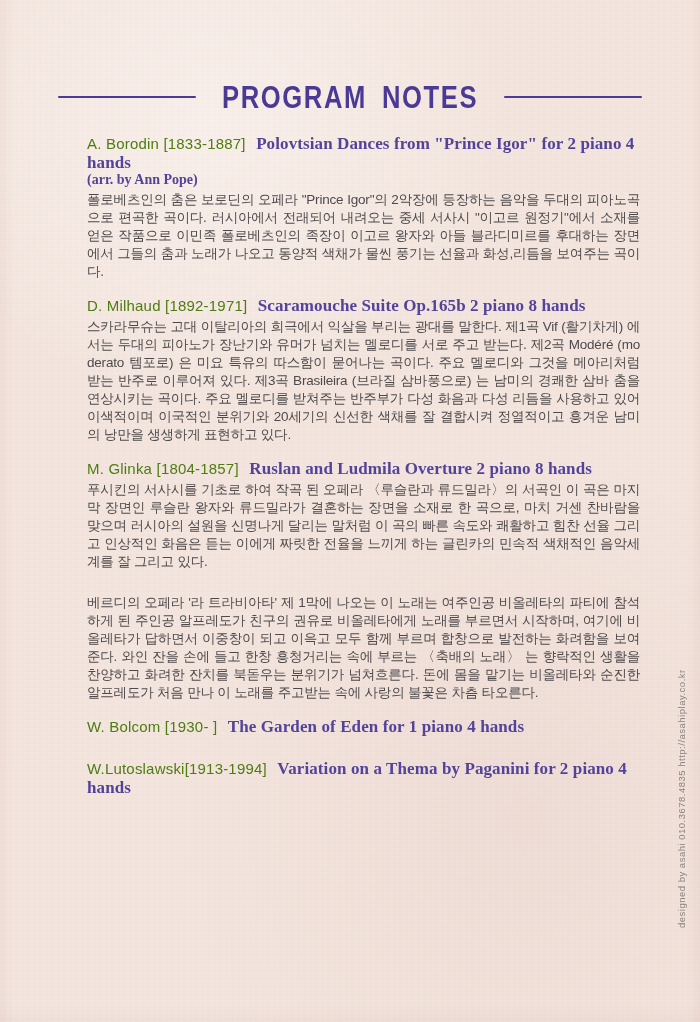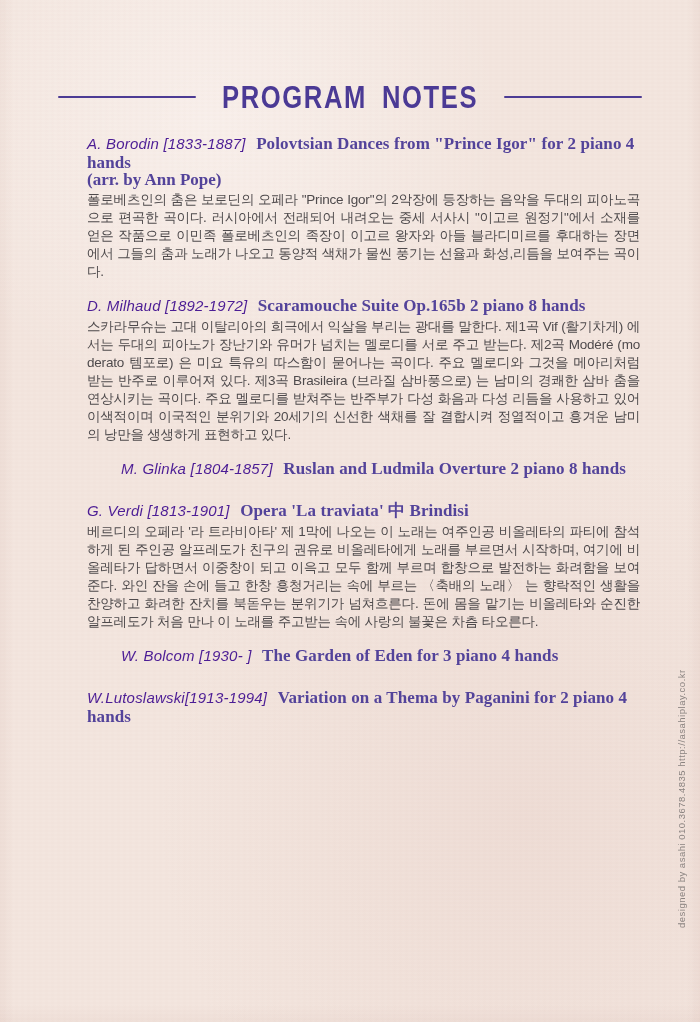--- a/index.html
+++ b/index.html
@@ -34,33 +34,33 @@
   h1.page-title{
     margin:0 -22px;font-size:32px;font-weight:bold;color:#4b3a95;
     letter-spacing:2px;word-spacing:8px;line-height:30px;
     display:inline-block;transform:scaleX(.80);transform-origin:center;
     white-space:nowrap;
   }
 
   
   .sections{position:absolute;left:87px;top:134px;width:553px;}
   .section{margin-bottom:15px;}
-  .section.gap-lg{margin-bottom:23px;margin-left:34px;}
+  .section.gap-lg{margin-bottom:23px;}
   .sec-head{line-height:19px;}
   .composer{
-    color:#4c1d95;font-size:15px;letter-spacing:.2px;font-style:italic;
+    color:#4d7c0f;font-size:15px;letter-spacing:.2px;
   }
   .piece-title{
     font-family:"Liberation Serif","DejaVu Serif",serif;
     color:#53439a;font-size:17px;font-weight:bold;margin-left:6px;
     letter-spacing:.1px;
   }
   .piece-subtitle{
     font-family:"Liberation Serif","DejaVu Serif",serif;
-    color:#53439a;font-size:17px;font-weight:bold;line-height:16px;
+    color:#53439a;font-size:14px;font-weight:bold;line-height:16px;
   }
   .sec-body{
     margin-top:3px;
     color:#4e4a4c;font-size:13.5px;line-height:18px;
     text-align:justify;letter-spacing:-0.2px;word-break:break-all;
   }
 
   
   .side-credit{
     position:absolute;left:676px;top:928px;width:250px;
@@ -87,48 +87,45 @@
     <div class="sec-head">
       <span class="composer">A. Borodin [1833-1887]</span>
       <span class="piece-title">Polovtsian Dances from "Prince Igor" for 2 piano 4 hands</span>
     </div>
     <div class="piece-subtitle">(arr. by Ann Pope)</div>
     <div class="sec-body">폴로베츠인의 춤은 보로딘의 오페라 "Prince Igor"의 2악장에 등장하는 음악을 두대의 피아노곡으로 편곡한 곡이다. 러시아에서 전래되어 내려오는 중세 서사시 "이고르 원정기"에서 소재를 얻은 작품으로 이민족 폴로베츠인의 족장이 이고르 왕자와 아들 블라디미르를 후대하는 장면에서 그들의 춤과 노래가 나오고 동양적 색채가 물씬 풍기는 선율과 화성,리듬을 보여주는 곡이다.</div>
   </div>
 
   <div class="section">
     <div class="sec-head">
-      <span class="composer">D. Milhaud [1892-1972]</span>
+      <span class="composer">D. Milhaud [1892-1971]</span>
       <span class="piece-title">Scaramouche Suite Op.165b 2 piano 8 hands</span>
     </div>
     <div class="sec-body">스카라무슈는 고대 이탈리아의 희극에서 익살을 부리는 광대를 말한다. 제1곡 Vif (활기차게) 에서는 두대의 피아노가 장난기와 유머가 넘치는 멜로디를 서로 주고 받는다. 제2곡 Modéré (moderato 템포로) 은 미요 특유의 따스함이 묻어나는 곡이다. 주요 멜로디와 그것을 메아리처럼 받는 반주로 이루어져 있다. 제3곡 Brasileira (브라질 삼바풍으로) 는 남미의 경쾌한 삼바 춤을 연상시키는 곡이다. 주요 멜로디를 받쳐주는 반주부가 다성 화음과 다성 리듬을 사용하고 있어 이색적이며 이국적인 분위기와 20세기의 신선한 색채를 잘 결합시켜 정열적이고 흥겨운 남미의 낭만을 생생하게 표현하고 있다.</div>
   </div>
 
   <div class="section gap-lg">
     <div class="sec-head">
       <span class="composer">M. Glinka [1804-1857]</span>
       <span class="piece-title">Ruslan and Ludmila Overture 2 piano 8 hands</span>
     </div>
+    <div class="sec-body">푸시킨의 서사시를 기초로 하여 작곡 된 오페라 〈루슬란과 류드밀라〉의 서곡인 이 곡은 마지막 장면인 루슬란 왕자와 류드밀라가 결혼하는 장면을 소재로 한 곡으로, 마치 거센 찬바람을 맞으며 러시아의 설원을 신명나게 달리는 말처럼 이 곡의 빠른 속도와 쾌활하고 힘찬 선율 그리고 인상적인 화음은 듣는 이에게 짜릿한 전율을 느끼게 하는 글린카의 민속적 색채적인 음악세계를 잘 그리고 있다.</div>
   </div>
 
   <div class="section">
   </div>
 
   <div class="section">
-    <div class="sec-head">
-      <span class="composer">G. Verdi [1813-1901]</span>
-      <span class="piece-title">Opera 'La traviata'  中  Brindisi</span>
-    </div>
     <div class="sec-body">베르디의 오페라 '라 트라비아타'  제 1막에 나오는 이 노래는 여주인공 비올레타의 파티에 참석하게 된 주인공 알프레도가 친구의 권유로 비올레타에게 노래를 부르면서 시작하며, 여기에 비올레타가 답하면서 이중창이 되고 이윽고 모두 함께 부르며 합창으로 발전하는 화려함을 보여준다. 와인 잔을 손에 들고 한창 흥청거리는 속에 부르는 〈축배의 노래〉 는 향락적인 생활을 찬양하고 화려한 잔치를 북돋우는 분위기가 넘쳐흐른다. 돈에 몸을 맡기는 비올레타와 순진한 알프레도가 처음 만나 이 노래를 주고받는 속에 사랑의 불꽃은 차츰 타오른다.</div>
   </div>
 
   <div class="section gap-lg">
     <div class="sec-head">
       <span class="composer">W. Bolcom [1930- ]</span>
-      <span class="piece-title">The Garden of Eden for 3 piano 4 hands</span>
+      <span class="piece-title">The Garden of Eden for 1 piano 4 hands</span>
     </div>
   </div>
 
   <div class="section">
     <div class="sec-head">
       <span class="composer">W.Lutoslawski[1913-1994]</span>
       <span class="piece-title">Variation on a Thema by Paganini for 2 piano 4 hands</span>
     </div>
 
   </div>

